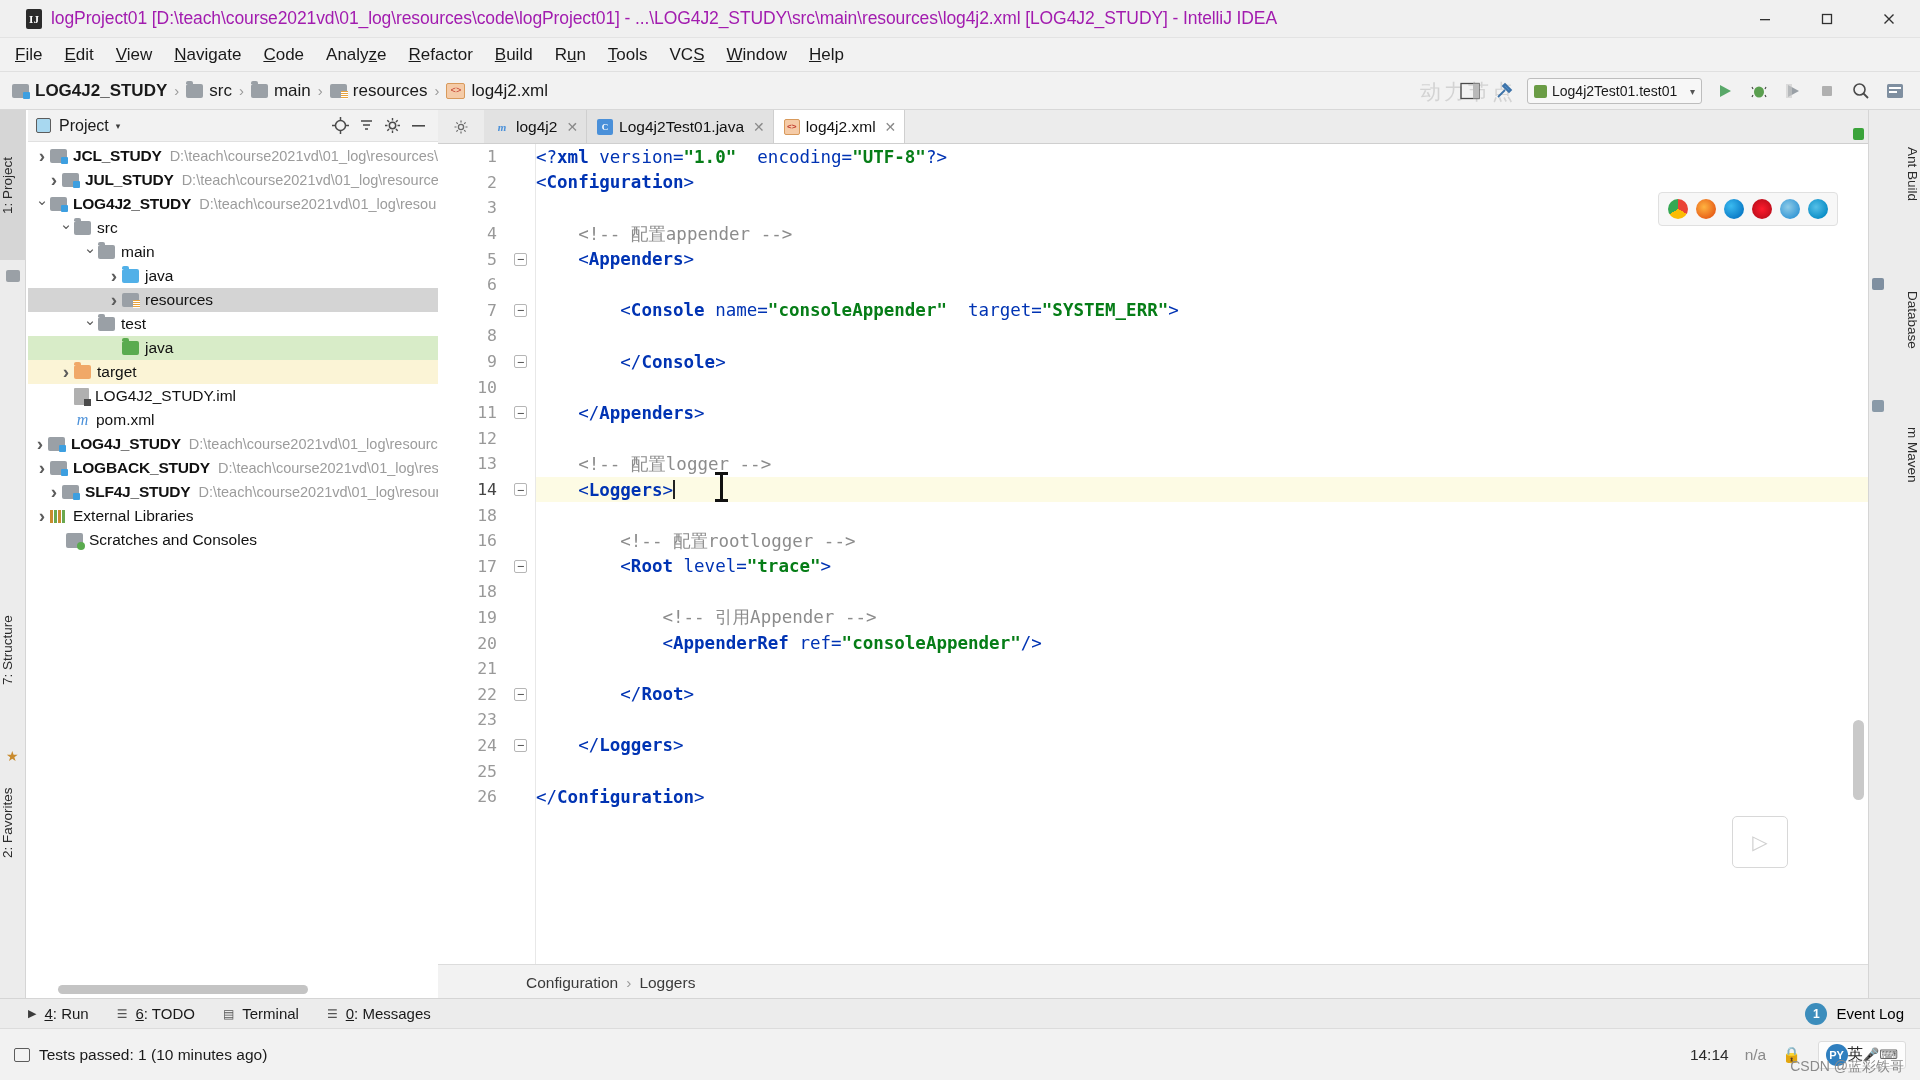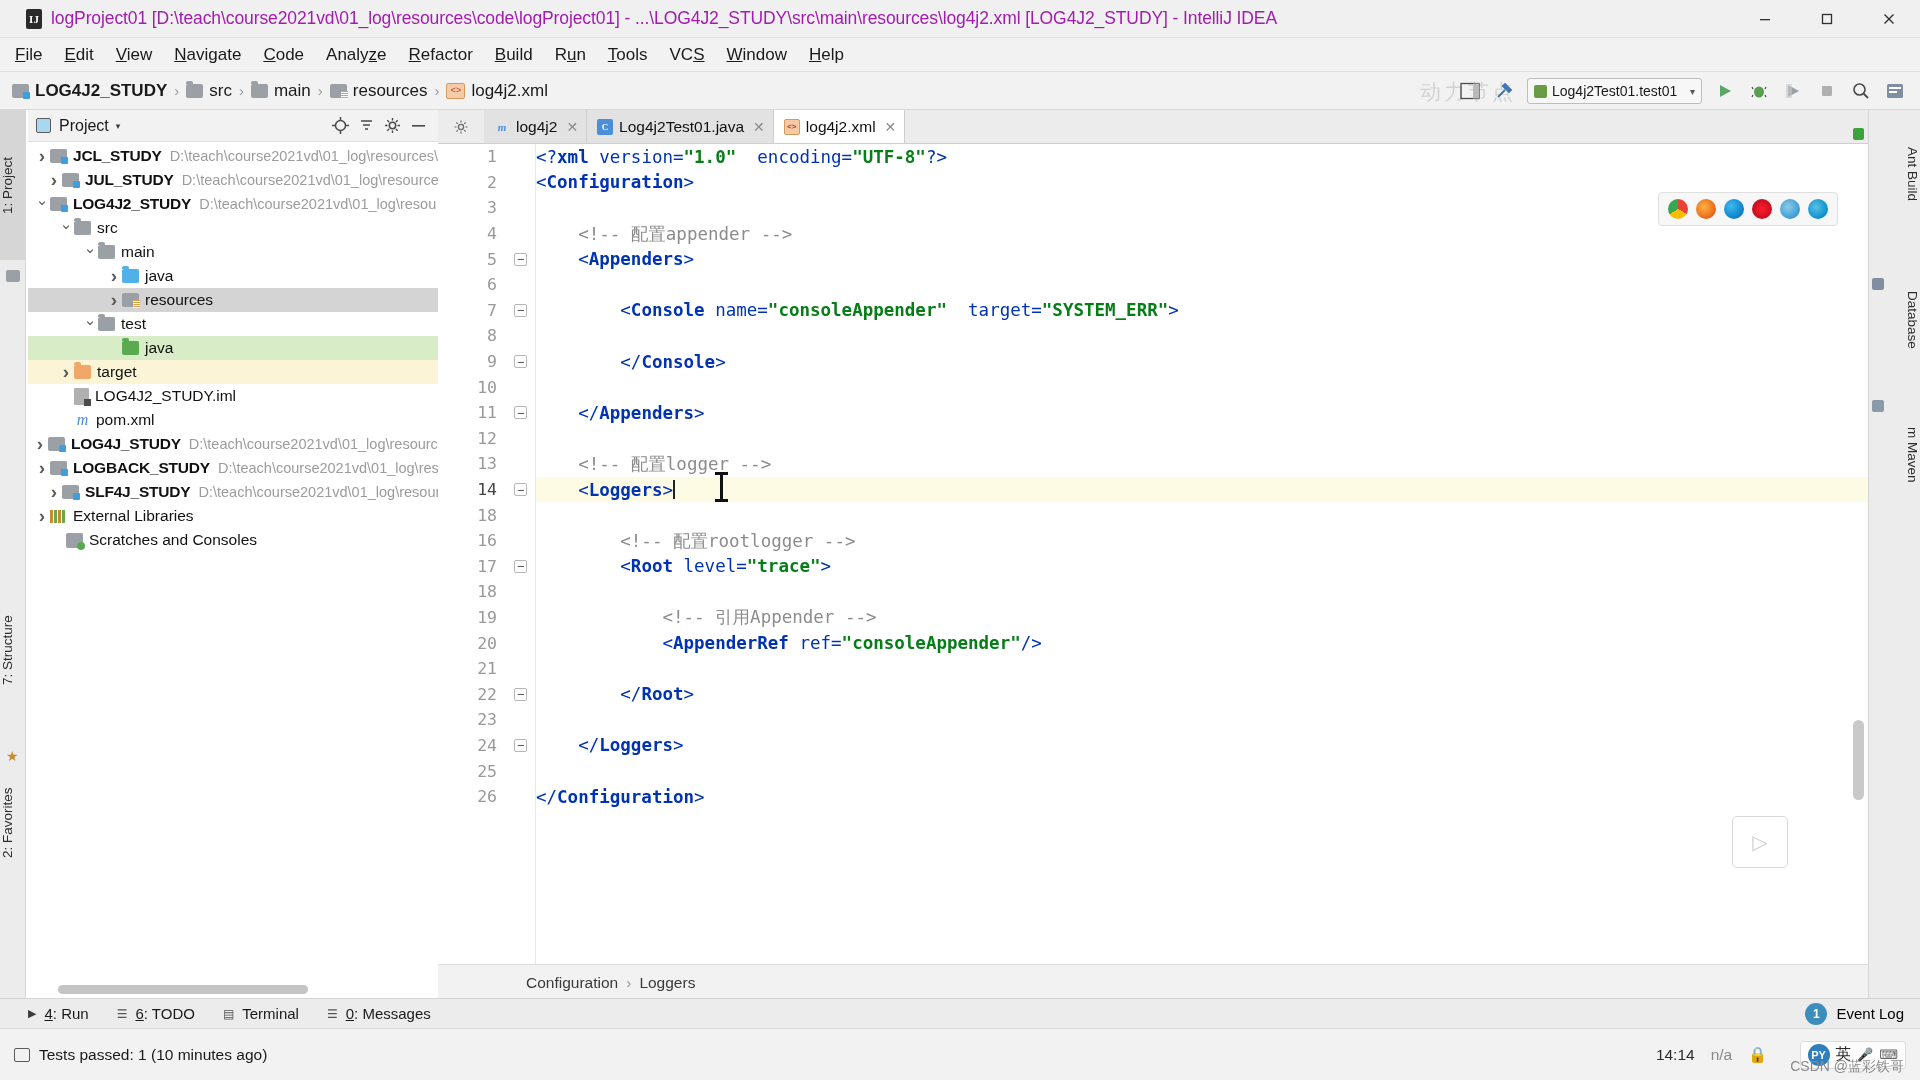--- a/index.html
+++ b/index.html
@@ -261,22 +261,22 @@
     background: #f2f2f2; border-top: 1px solid #dcdcdc; display: flex; align-items: center;
   }
   .sb-left { display: flex; align-items: center; padding-left: 14px; font-size: 15.5px; color: #1a1a1a; }
   .sb-ico { width: 16px; height: 14px; border: 1.6px solid #5c5c5c; border-radius: 2px; margin-right: 9px; }
   .sb-right { margin-left: auto; display: flex; align-items: center; gap: 16px; padding-right: 14px;
       font-size: 15.5px; color: #2b2b2b; }
   .sb-badge {
     width: 22px; height: 22px; border-radius: 50%; background: #3c8dbc; color: #fff;
     display: flex; align-items: center; justify-content: center; font-size: 12px; font-weight: bold;
   }
-  .ime-pill { display:flex; align-items:center; gap:6px; background:#fdfdfd; border:1px solid #dcdcdc;
-     border-radius:3px; padding: 2px 7px; margin-left: 16px;}
+  .ime-pill { display:flex; align-items:center; gap:0; background:#fdfdfd; border:1px solid #dcdcdc;
+     border-radius:3px; padding: 2px 7px;}
   .ime-circle{ width:22px;height:22px;border-radius:50%;background:#2f7fbf;color:#fff;font-size:11px;
      display:flex;align-items:center;justify-content:center;font-weight:bold;}
   .csdn { position:absolute; right:16px; bottom:4px; font-size:14px; color:#8a8a8a; }
   .play-ghost {
     position:absolute; right: 80px; bottom: 96px; width: 56px; height: 52px;
     border:1.5px solid #d8d8d8; border-radius:5px; display:flex; align-items:center; justify-content:center;
     color:#cfcfcf; font-size: 20px;
   }
 </style>
 </head>

